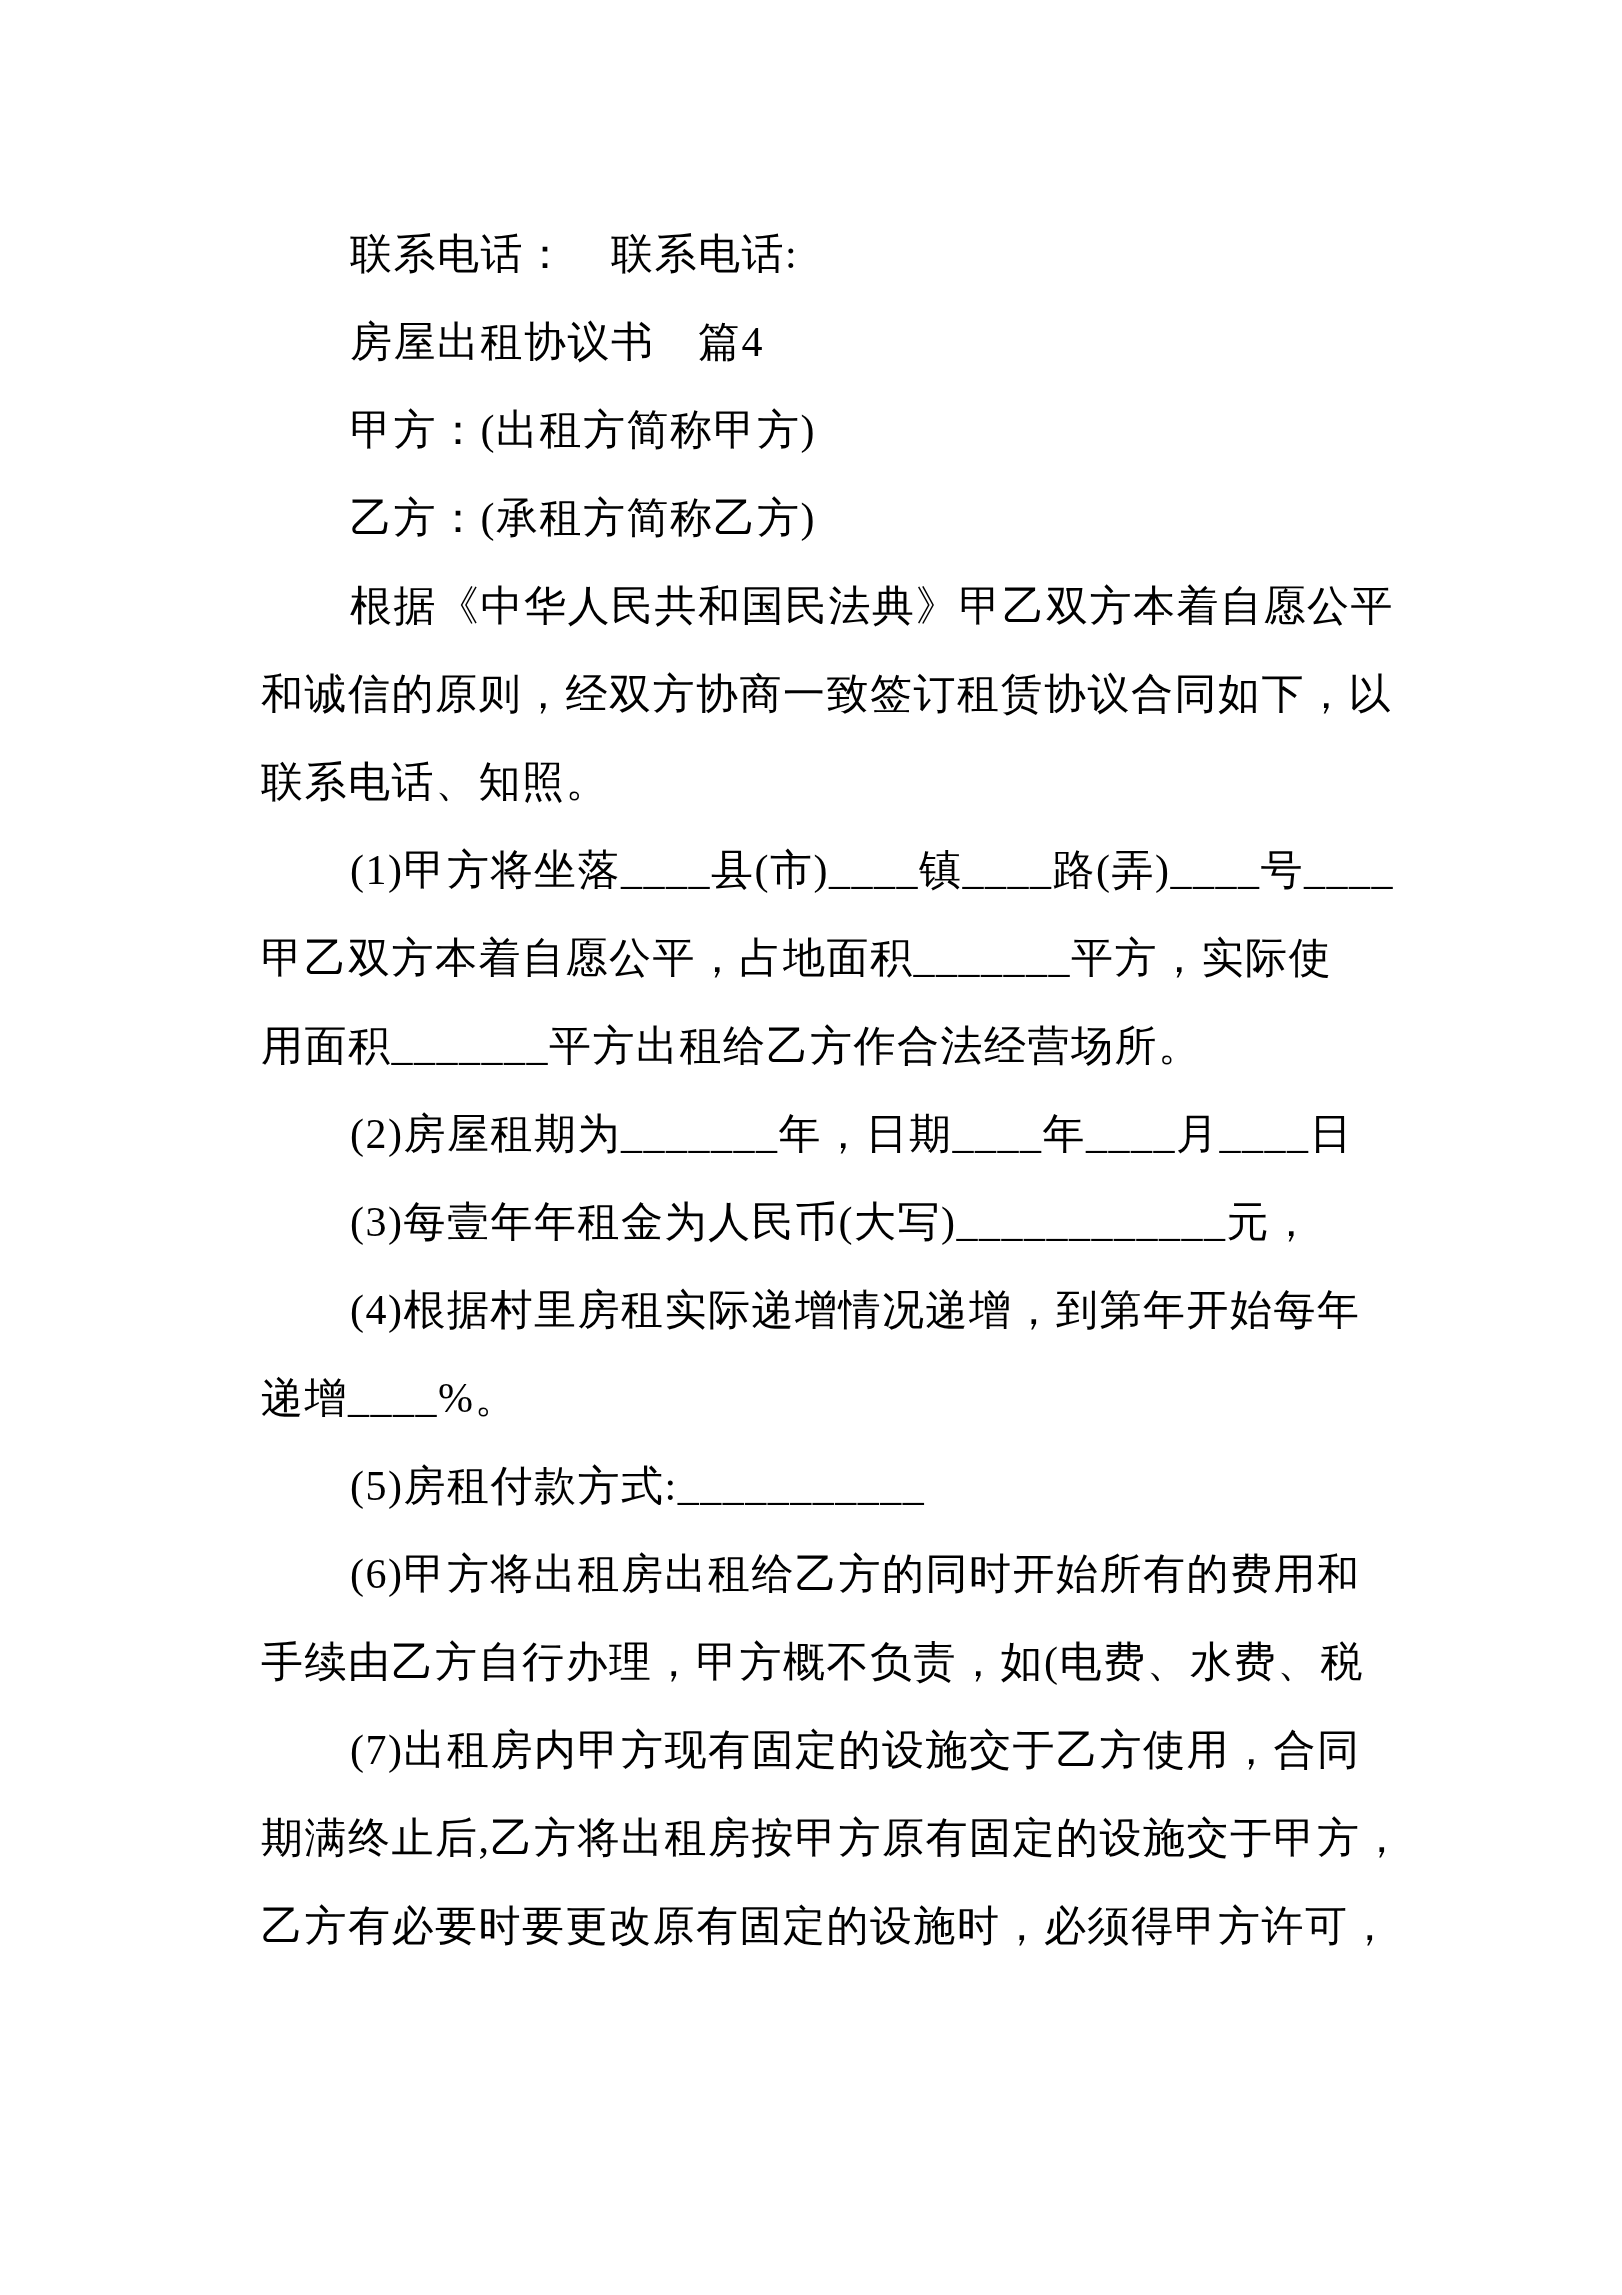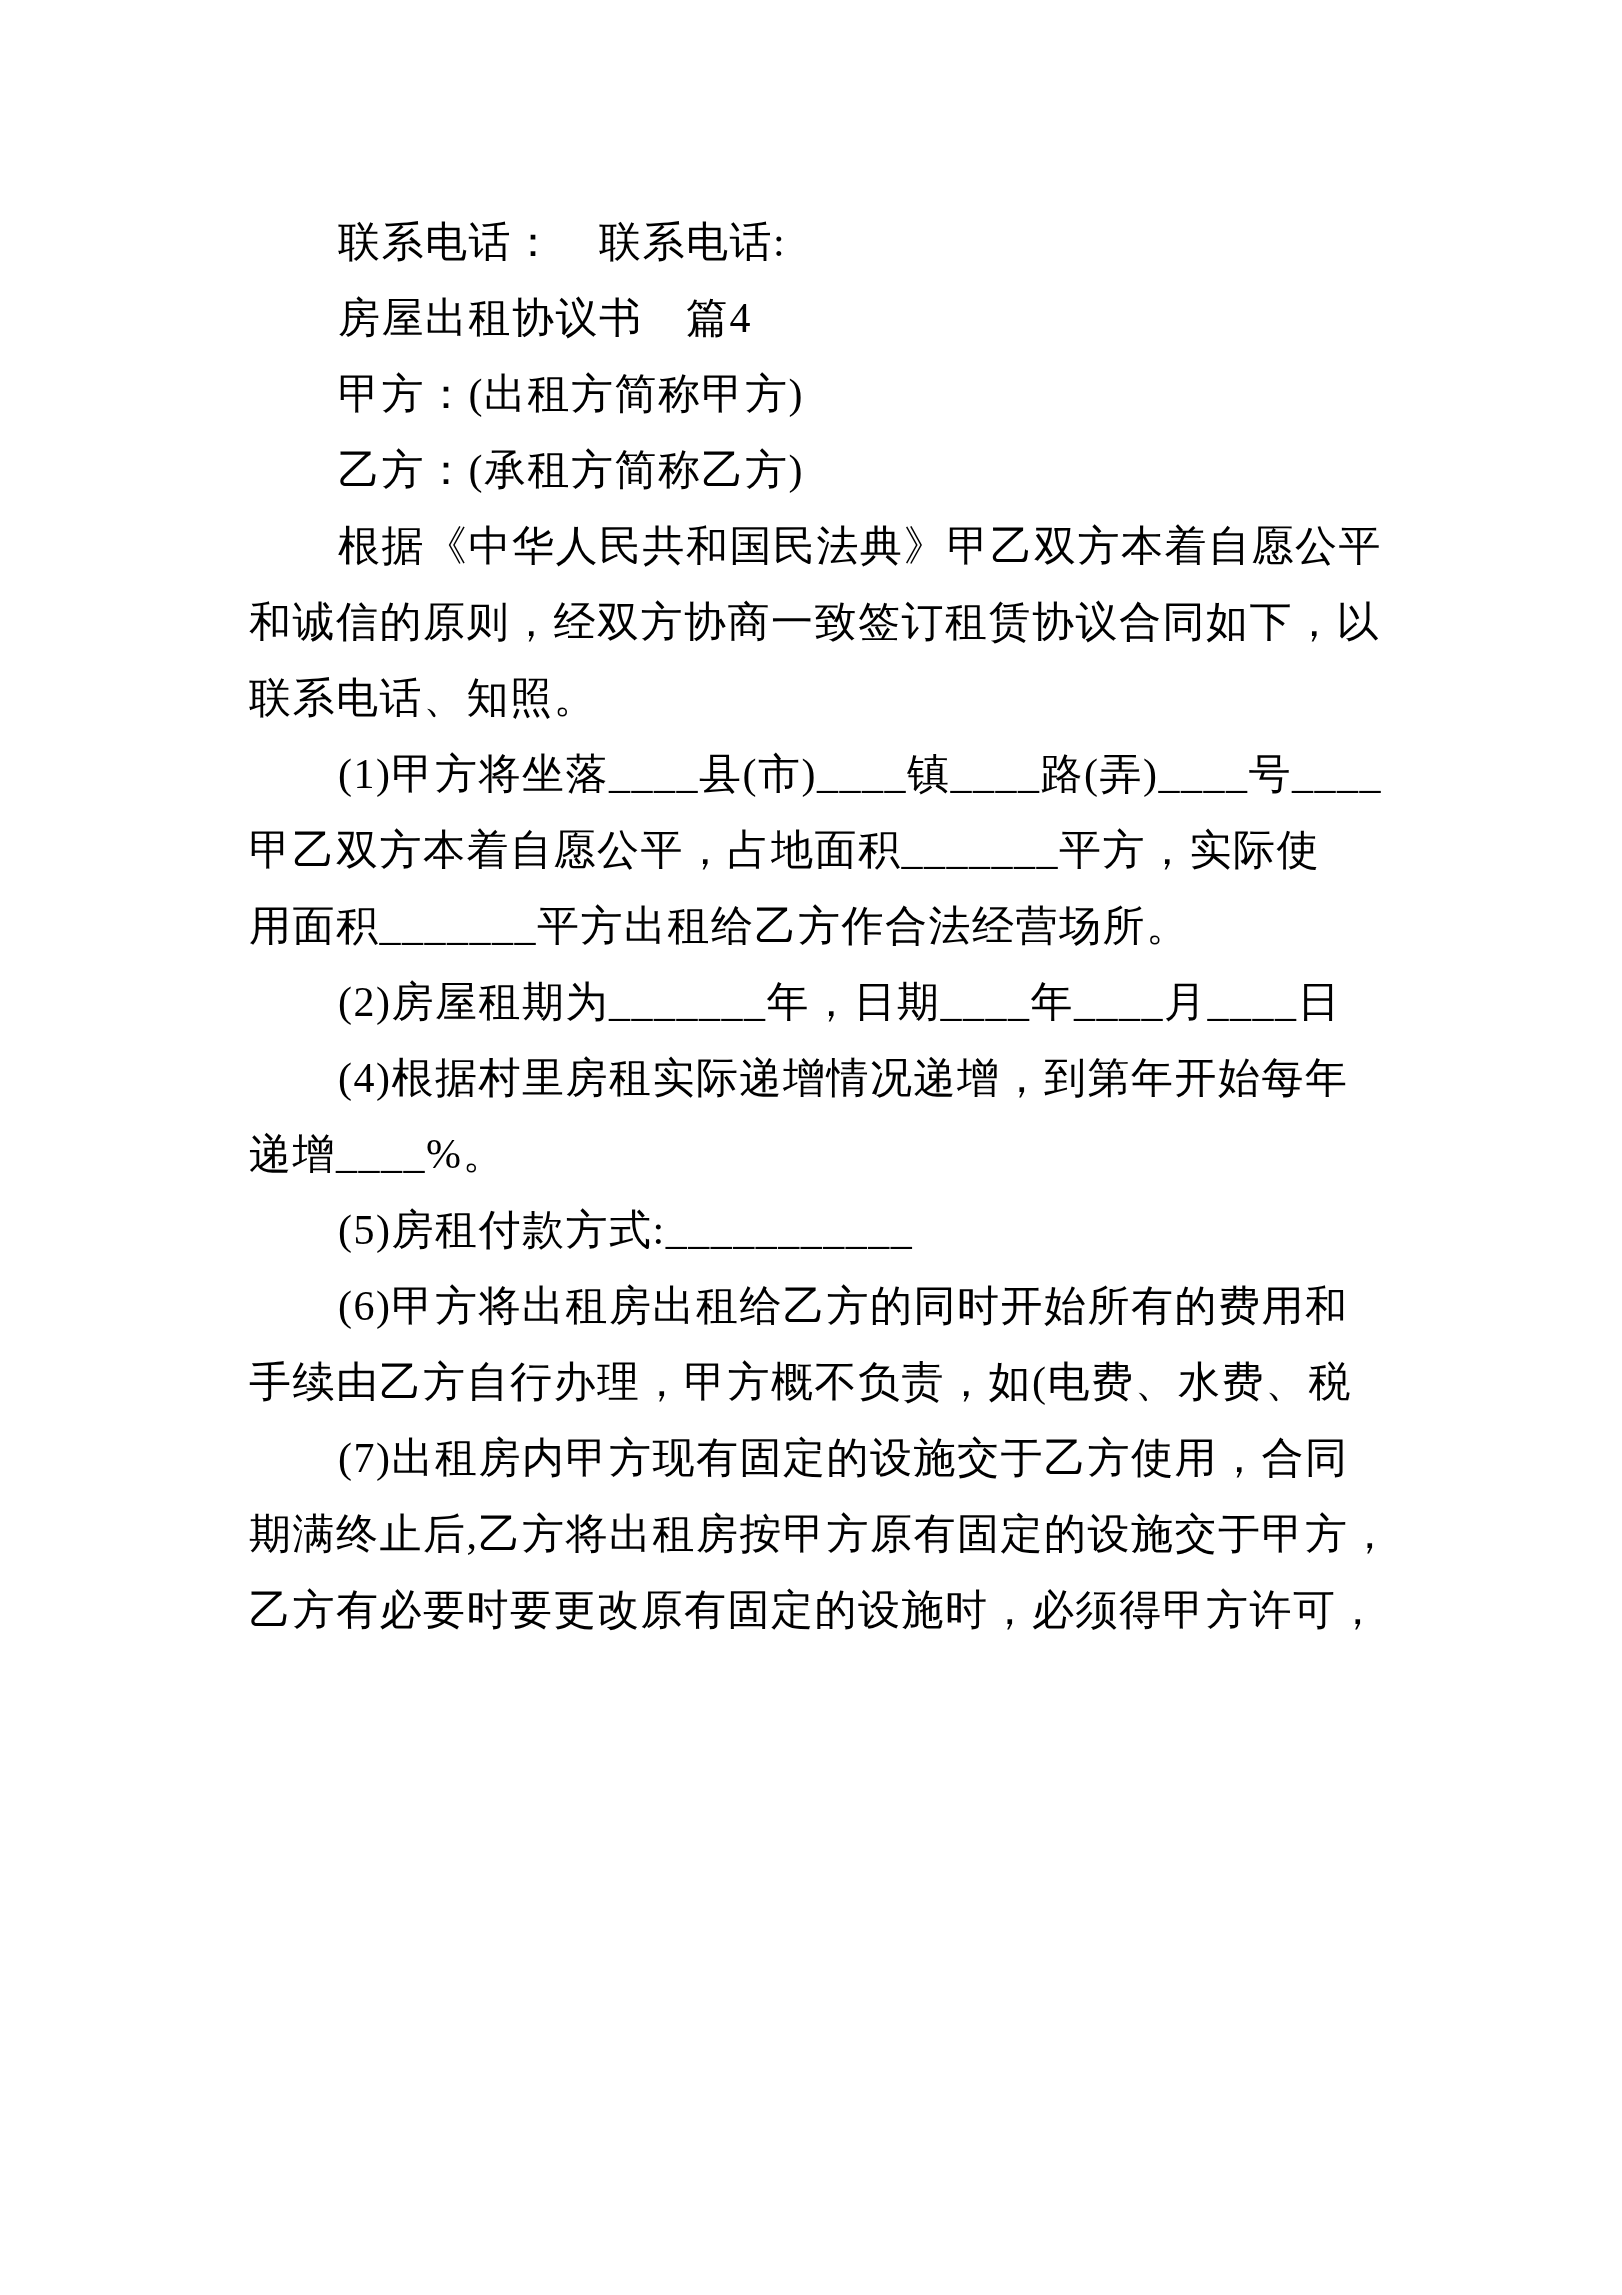--- a/index.html
+++ b/index.html
@@ -10,21 +10,21 @@
     background: #ffffff;
     overflow: hidden;
   }
   .content {
     position: absolute;
     left: 249px;
     top: 204px;
     width: 1208px;
   }
   p.line {
-    margin: 0;
+    margin: 12px;
     padding: 0;
     font-family: "Liberation Serif", "DejaVu Serif", serif;
     font-size: 42px;
     line-height: 76px;
     letter-spacing: 1.5px;
     color: #000000;
     white-space: pre;
     font-weight: 400;
   }
   p.line.indent { text-indent: 89px; }
@@ -38,20 +38,21 @@
     <p class="line indent">房屋出租协议书　篇4</p>
     <p class="line indent">甲方：(出租方简称甲方)</p>
     <p class="line indent">乙方：(承租方简称乙方)</p>
     <p class="line indent">根据《中华人民共和国民法典》甲乙双方本着自愿公平</p>
     <p class="line">和诚信的原则，经双方协商一致签订租赁协议合同如下，以</p>
     <p class="line">联系电话、知照。</p>
     <p class="line indent">(1)甲方将坐落____县(市)____镇____路(弄)____号____</p>
     <p class="line">甲乙双方本着自愿公平，占地面积_______平方，实际使</p>
     <p class="line">用面积_______平方出租给乙方作合法经营场所。</p>
     <p class="line indent">(2)房屋租期为_______年，日期____年____月____日</p>
+    <p class="line indent">(3)每壹年年租金为人民币(大写)____________元，</p>
     <p class="line indent">(4)根据村里房租实际递增情况递增，到第年开始每年</p>
     <p class="line">递增____%。</p>
     <p class="line indent">(5)房租付款方式:___________</p>
     <p class="line indent">(6)甲方将出租房出租给乙方的同时开始所有的费用和</p>
     <p class="line">手续由乙方自行办理，甲方概不负责，如(电费、水费、税</p>
     <p class="line indent">(7)出租房内甲方现有固定的设施交于乙方使用，合同</p>
     <p class="line">期满终止后,乙方将出租房按甲方原有固定的设施交于甲方，</p>
     <p class="line">乙方有必要时要更改原有固定的设施时，必须得甲方许可，</p>
   </div>
 </div>

